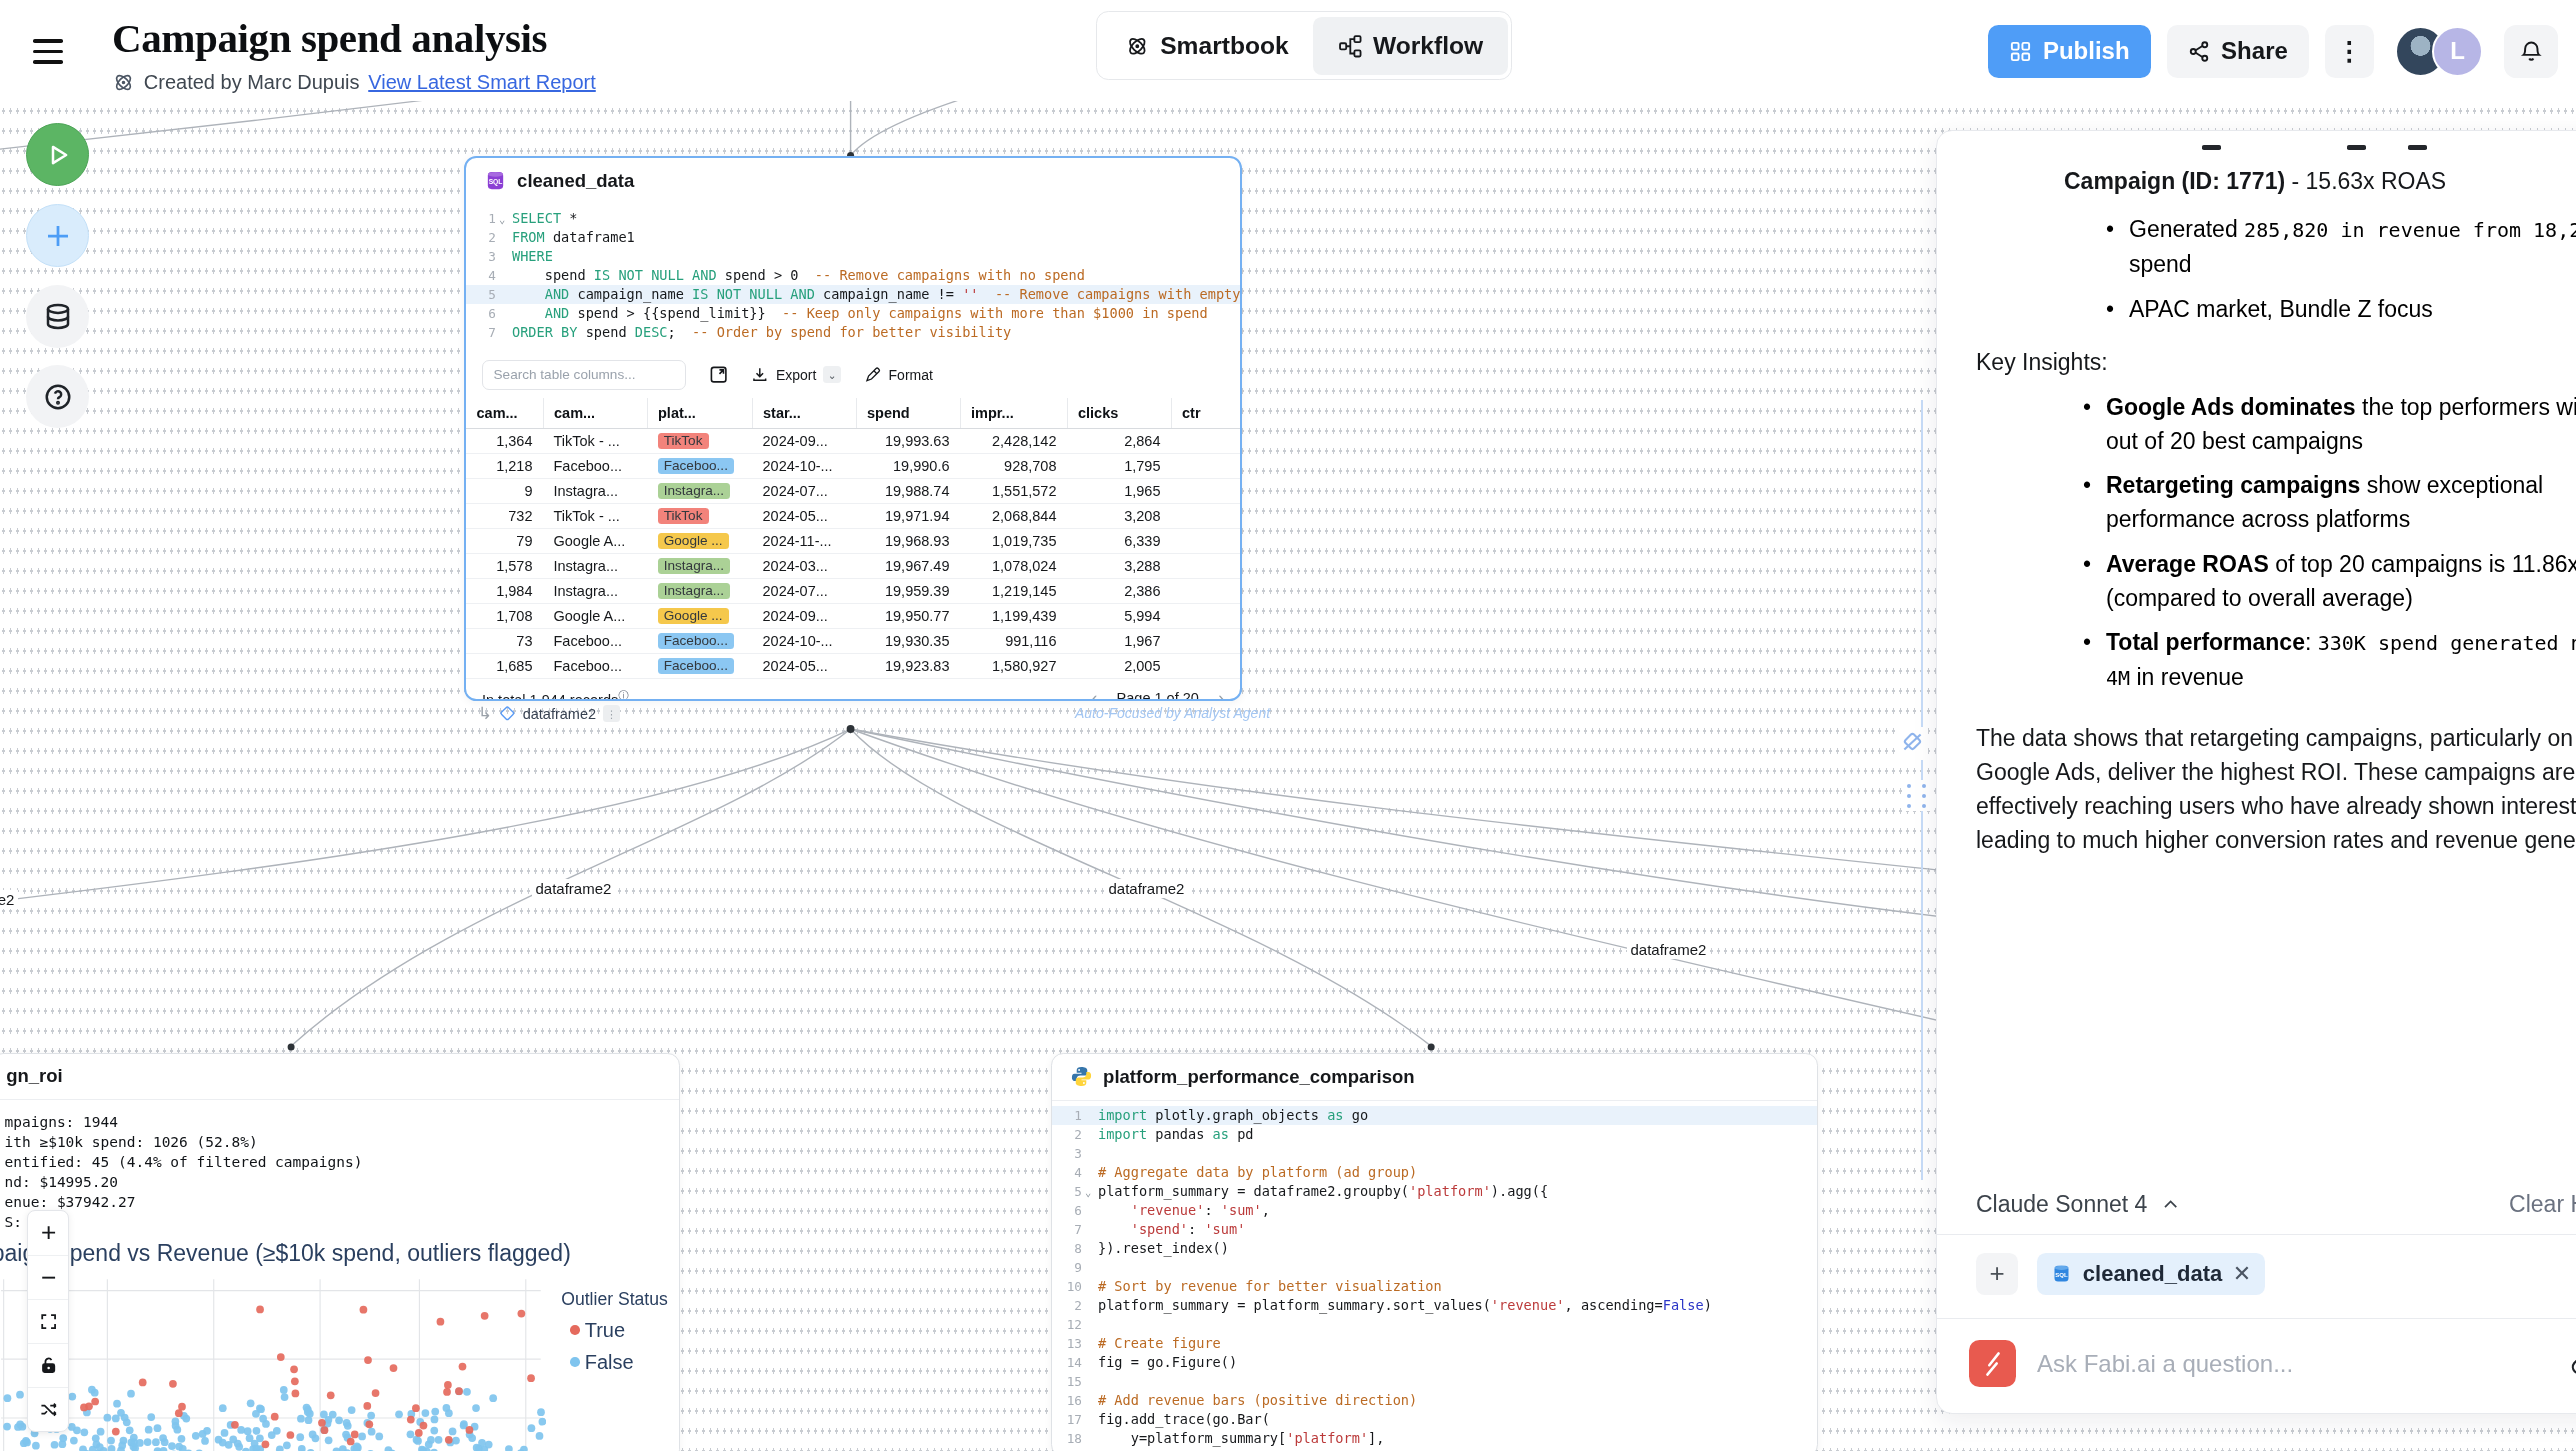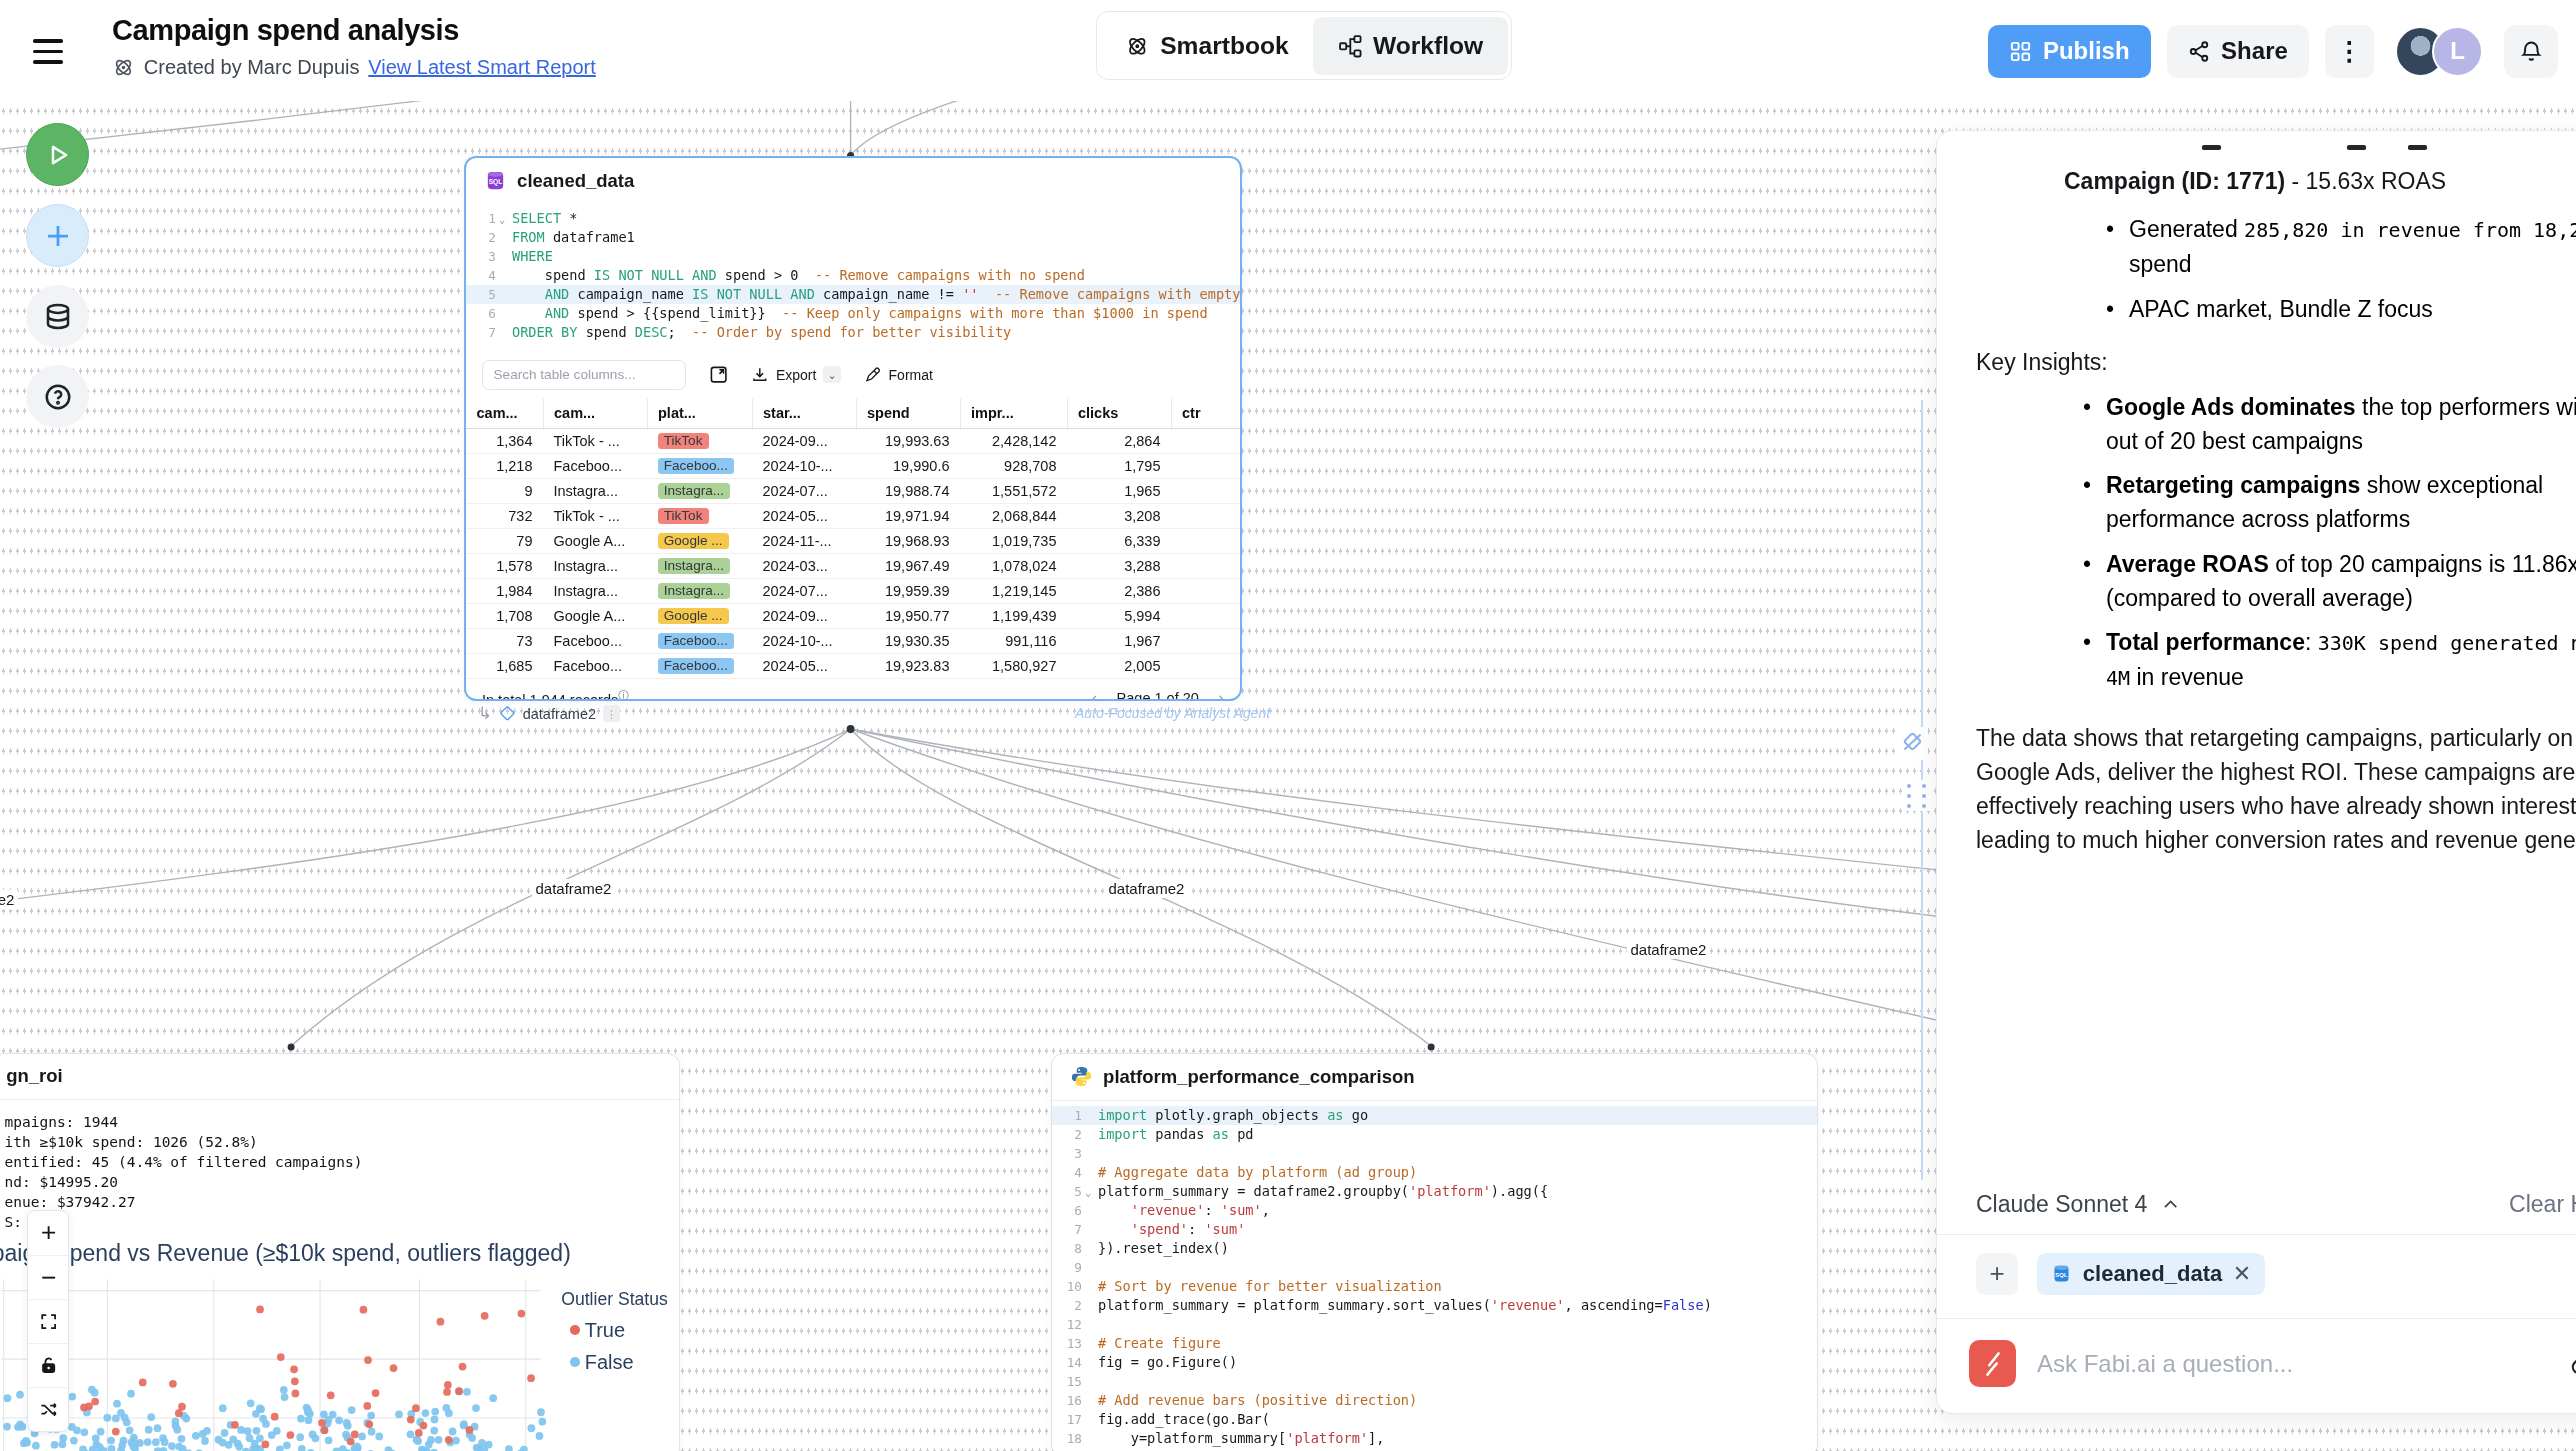--- a/index.html
+++ b/index.html
@@ -5,21 +5,21 @@
   * { margin:0; padding:0; box-sizing:border-box; }
   html,body { width:2576px; height:1451px; overflow:hidden; background:#fff;
     font-family:"Liberation Sans", sans-serif; color:#16181b; }
   .mono { font-family:"DejaVu Sans Mono", monospace; }
 
   
   #app-header { position:absolute; left:0; top:0; width:2576px; height:101px; background:#fff; z-index:40; }
   #hamburger { position:absolute; left:33px; top:32px; width:42px; height:37px; background:none; border:none; cursor:pointer; }
   #hamburger span { display:block; height:3.5px; background:#111; border-radius:1.8px; margin:7px 0; width:30px; }
   #title-block { position:absolute; left:112px; top:14px; }
-  #page-title { font-size:29px; font-weight:700; letter-spacing:-0.4px; color:#0d0f12; }
+  #page-title { font-size:41px; font-weight:700; letter-spacing:-0.4px; color:#0d0f12;font-family:Liberation Serif, serif; }
   #subtitle-row { display:flex; align-items:center; gap:8.8px; margin-top:8.8px; font-size:20px; color:#3f4750; }
   #report-link { color:#3767e0; text-decoration:underline; cursor:pointer; }
   #mode-toggle { position:absolute; left:1096px; top:11.4px; height:69px; border:1.8px solid #e6e8eb; background:#fff;
     border-radius:12.3px; display:flex; align-items:center; padding:3.5px; }
   .mode-btn { display:flex; align-items:center; gap:10.5px; font-size:24.6px; font-weight:600; color:#16181b;
     padding:0 24.6px; height:58px; border-radius:8.8px; border:none; background:transparent; cursor:pointer; }
   .mode-btn.selected { background:#eff1f3; }
   #header-right { position:absolute; right:17.6px; top:24.6px; display:flex; align-items:center; gap:16px; }
   .hdr-btn { display:flex; align-items:center; gap:10.5px; font-size:24px; font-weight:600; height:53px;
     padding:14px 21px; border-radius:10.5px; border:none; cursor:pointer; background:#f3f4f6; color:#16181b; }

